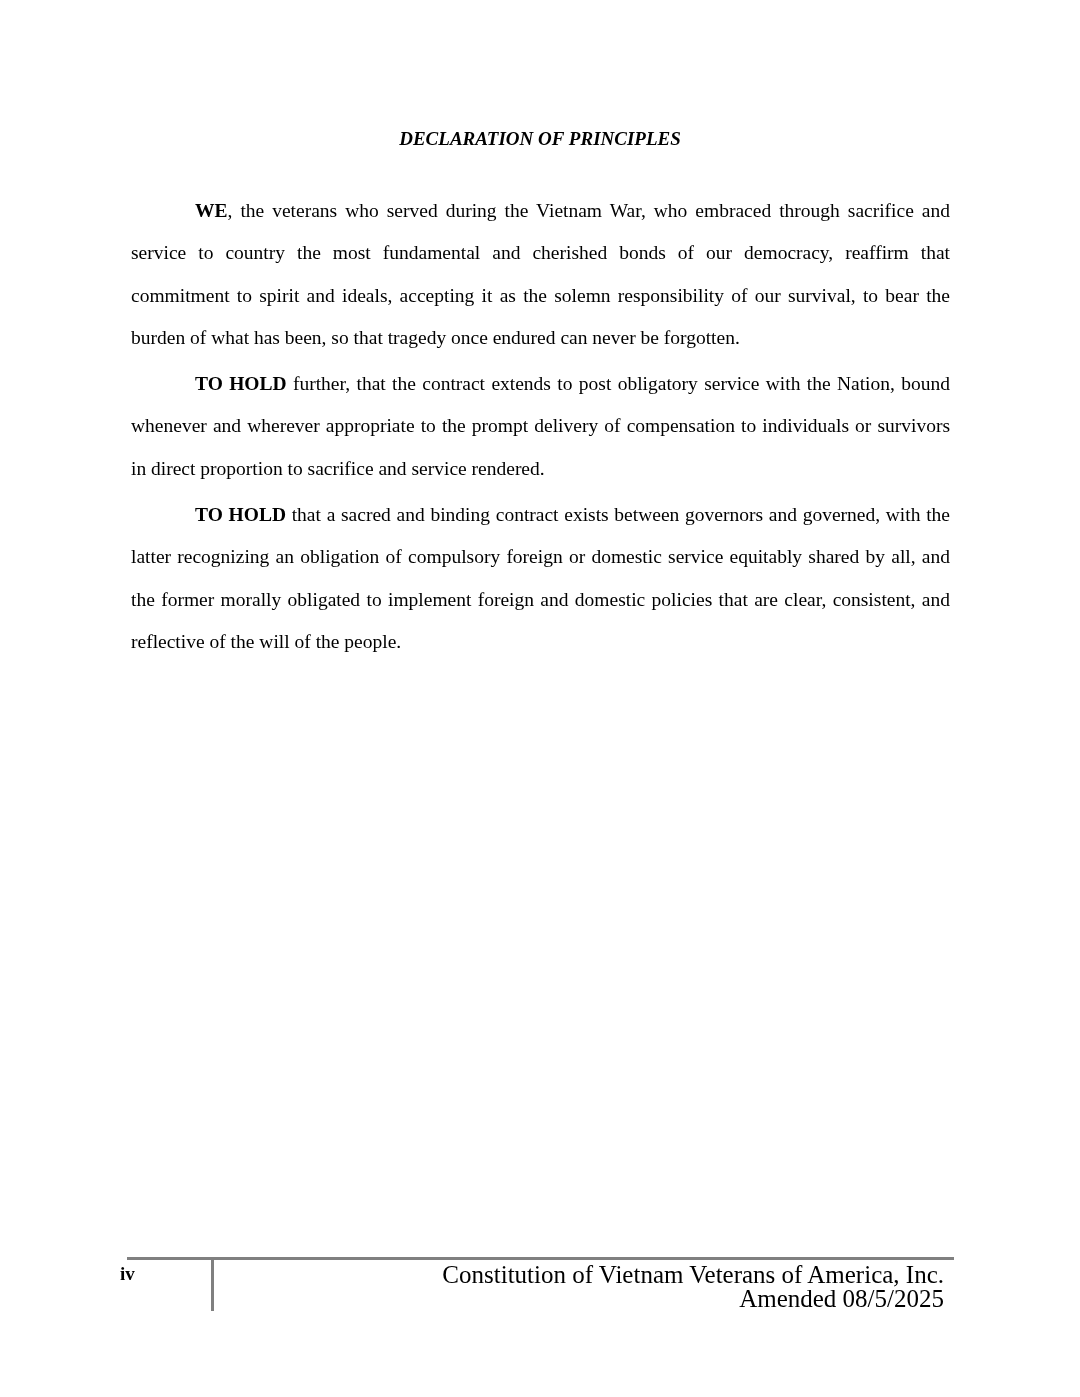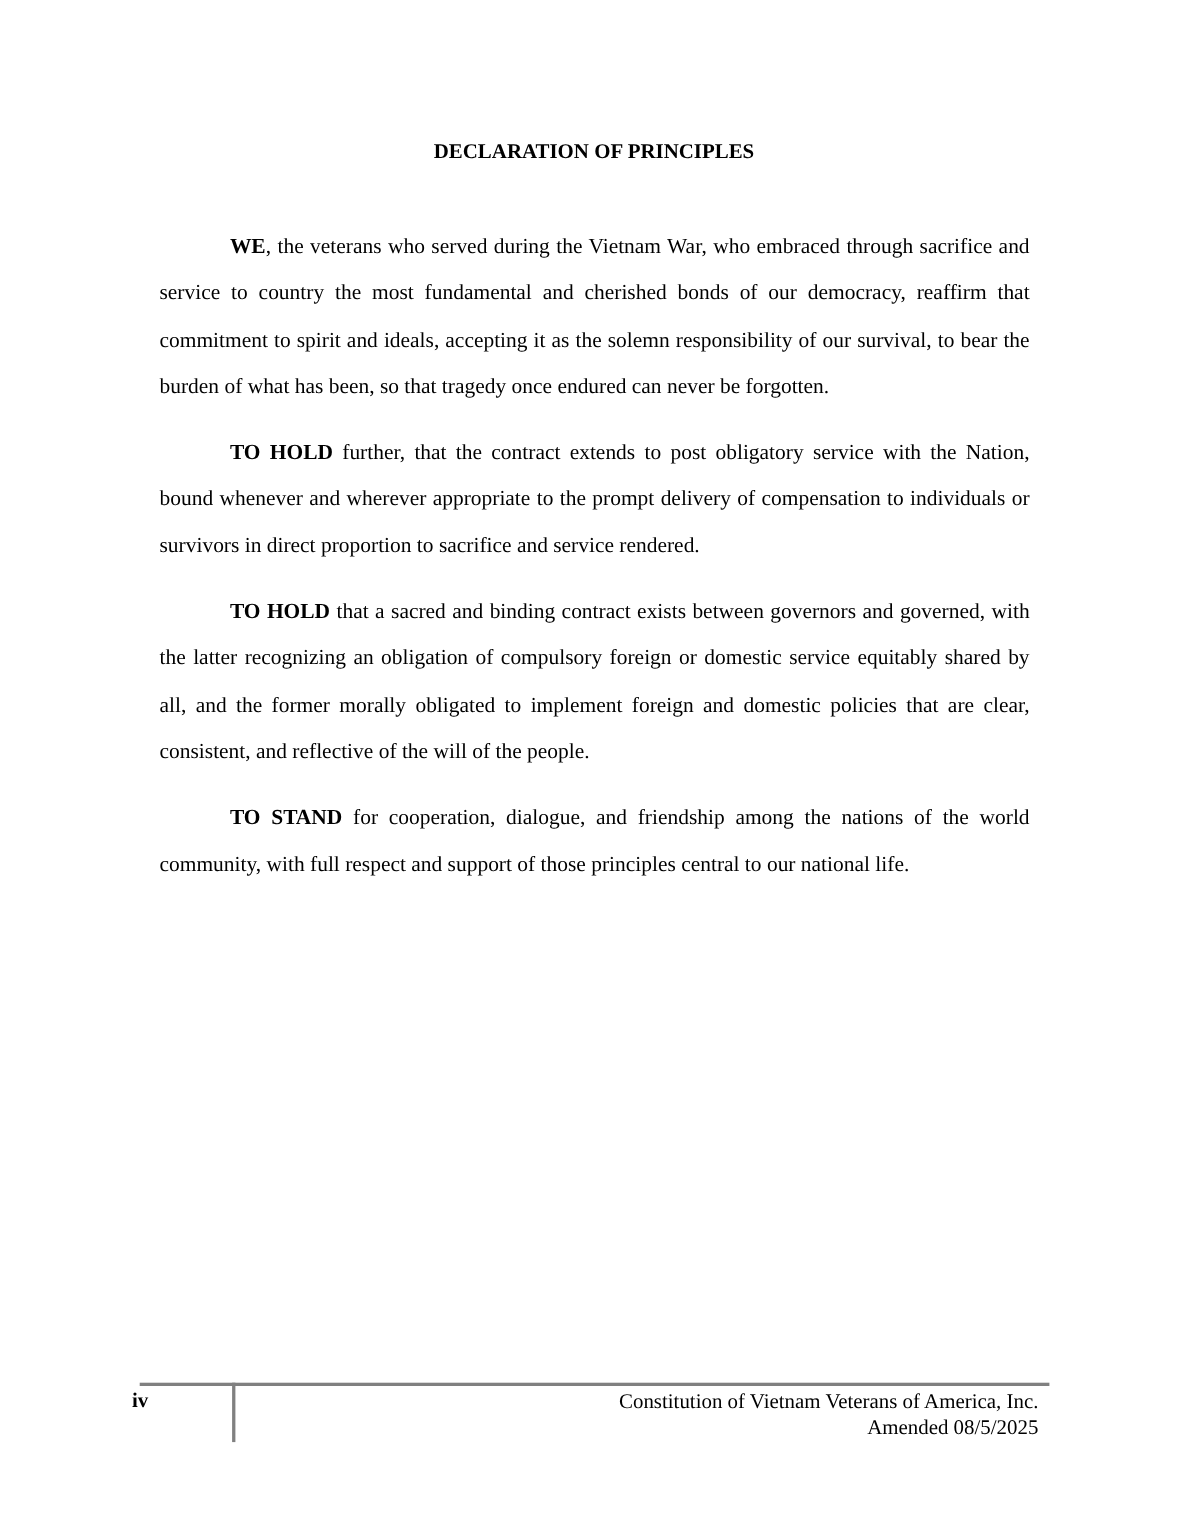--- a/index.html
+++ b/index.html
@@ -1,42 +1,41 @@
 <!DOCTYPE html>
 <html><head>
   <meta charset="utf-8">
   <style>
     html, body { margin: 0; padding: 0; background: #ffffff; }
     body { width: 1080px; height: 1397px; position: relative; overflow: hidden;
            font-family: "Liberation Serif", "DejaVu Serif", serif; color: #000; }
     .title { position: absolute; top: 128px; left: 0; width: 1080px; text-align: center;
-             font-weight: bold; font-size: 19px; letter-spacing: 0px; }
+             font-weight: bold; font-size: 19px; letter-spacing: 0px; font-style: italic; }
     .body-text { position: absolute; top: 186px; left: 127px; width: 827px;
                  font-size: 19.5px; line-height: 42.3px; text-align: justify; }
-    .para { margin: 18px; text-indent: 64px; }
+    .para { margin: 4px; text-indent: 64px; }
     .para b { font-weight: bold; }
     .footer-rule { position: absolute; top: 1257px; left: 127px; width: 827px; height: 3px;
                    background: #808080; }
     .footer-vrule { position: absolute; top: 1257px; left: 211px; width: 3px; height: 54px;
                     background: #808080; }
     .page-num { position: absolute; top: 1263px; left: 120px; width: 82px; text-align: left;
                 font-weight: bold; font-size: 19px; }
     .footer-right { position: absolute; top: 1263px; right: 136px; text-align: right;
-                    font-size: 19px; line-height: 24px; }
+                    font-size: 25px; line-height: 24px; }
   </style>
 </head>
 <body>
 
 <div class="title">DECLARATION OF PRINCIPLES</div>
 
 <div class="body-text">
   <p class="para"><b>WE</b><span>, the veterans who served during the Vietnam War, who embraced through sacrifice and service to country the most fundamental and cherished bonds of our democracy, reaffirm that commitment to spirit and ideals, accepting it as the solemn responsibility of our survival, to bear the burden of what has been, so that tragedy once endured can never be forgotten.</span></p>
   <p class="para"><b>TO HOLD</b><span> further, that the contract extends to post obligatory service with the Nation, bound whenever and wherever appropriate to the prompt delivery of compensation to individuals or survivors in direct proportion to sacrifice and service rendered.</span></p>
   <p class="para"><b>TO HOLD</b><span> that a sacred and binding contract exists between governors and governed, with the latter recognizing an obligation of compulsory foreign or domestic service equitably shared by all, and the former morally obligated to implement foreign and domestic policies that are clear, consistent, and reflective of the will of the people.</span></p>
-  <p class="para"><b>TO STAND</b><span> for cooperation, dialogue, and friendship among the nations of the world community, with full respect and support of those principles central to our national life.</span></p>
 </div>
 
 <div class="footer-rule"></div>
 <div class="footer-vrule"></div>
 <div class="page-num">iv</div>
 <div class="footer-right">
   <div>Constitution of Vietnam Veterans of America, Inc.</div>
   <div>Amended 08/5/2025</div>
 </div>
 

